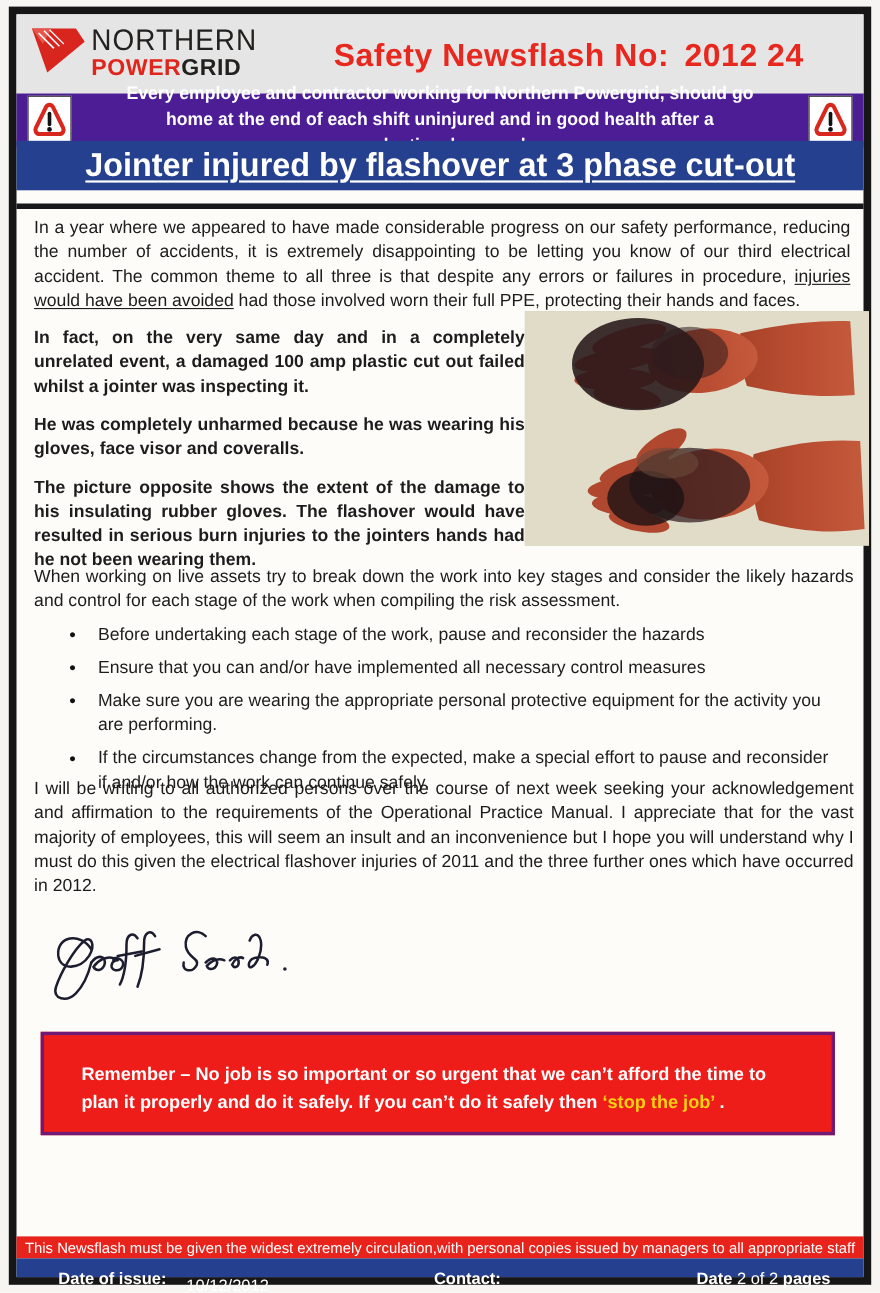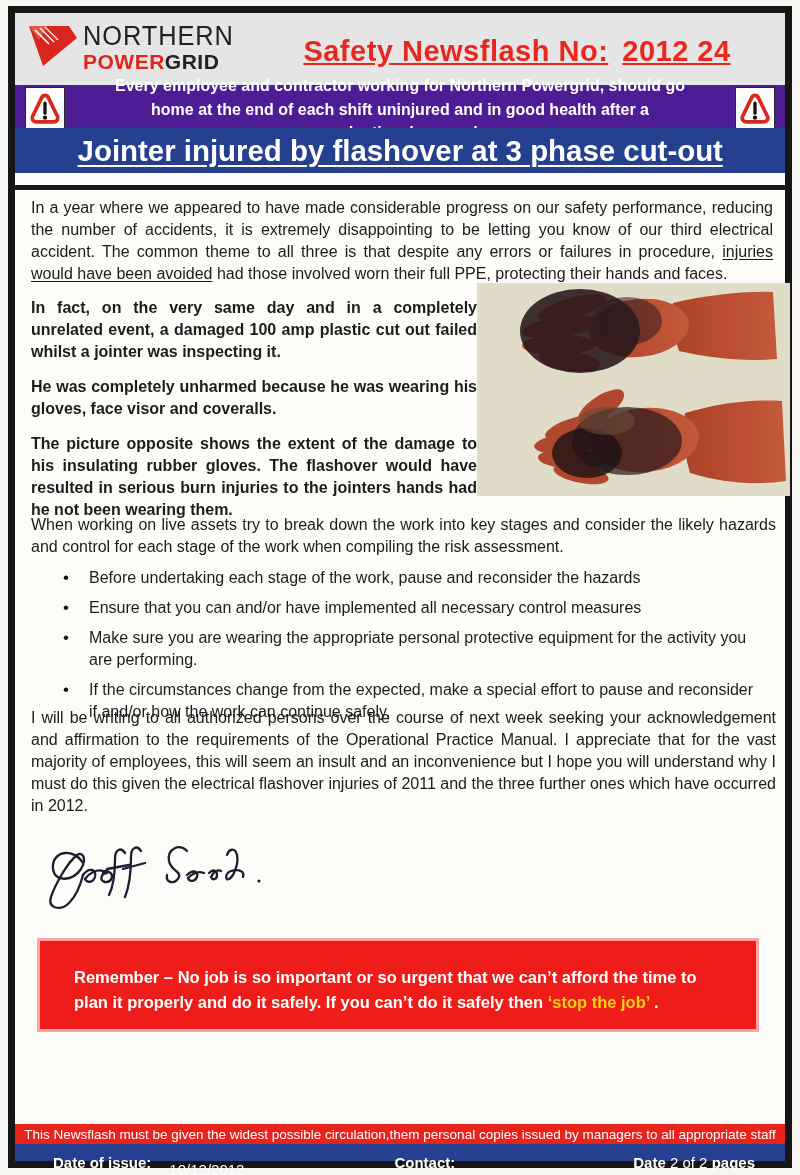--- a/index.html
+++ b/index.html
@@ -27,21 +27,20 @@
     font-size:27px; font-weight:400; letter-spacing:1px; color:#23211f;
     transform:scaleX(.94); transform-origin:left;
   }
   .logo-line2 { font-size:21px; font-weight:800; letter-spacing:.5px; margin-top:1px; }
   .logo-line2 .red { color:#e0251c; }
   .logo-line2 .blk { color:#23211f; }
   .newsflash-title {
     right:18px; top:22px; width:500px; text-align:center;
     color:#e8281e; font-size:29px; font-weight:700; letter-spacing:.5px;
     white-space:nowrap;
-    text-decoration:underline;
   }
   .newsflash-title .num { margin-left:14px; }
 
   
   .banner {
     left:0; top:72px; width:770px; height:49px; background:#4c1d95;
     display:flex; align-items:center; justify-content:center;
   }
   .banner-text {
     width:600px; text-align:center; color:#ffffff;
@@ -90,21 +89,21 @@
     background:#e4dfcc; box-shadow:0 0 0 1px #d3cdb8 inset;
   }
   .photo svg { width:100%; height:100%; display:block; }
 
   
   .signature { left:22px; top:812px; width:250px; height:90px; }
 
   
   .redbox {
     left:22px; top:925px; width:722px; height:94px;
-    background:#ee1d1a; border:3px solid #fca5a5;
+    background:#ee1d1a; border:3px solid #701a75;
     padding:24px 34px 0 34px;
   }
   .redbox-text { color:#ffffff; font-size:16.5px; font-weight:700; line-height:1.5; }
   .redbox-text .yellow { color:#f7d211; }
 
   
   .footer-red {
     left:0; top:1111px; width:770px; height:20px; background:#e8231c;
     display:flex; align-items:center; justify-content:center;
   }
@@ -245,21 +244,21 @@
           <circle cx="222" cy="56" r="1.6" fill="#1d1d30" stroke="none"></circle>
         </g>
       </svg>
     </div>
 
     <div class="abs redbox">
       <div class="redbox-text"><span>Remember – No job is so important or so urgent that we can’t afford the time to plan it properly and do it safely.  If you can’t do it safely then </span><span class="yellow">‘stop the job’</span><span> .</span></div>
     </div>
 
     <div class="abs footer-red">
-      <span>This Newsflash must be given the widest possible circulation,them personal copies issued by managers to all appropriate staff</span>
+      <span>This Newsflash must be given the widest extremely circulation,with personal copies issued by managers to all appropriate staff</span>
     </div>
     <div class="abs footer-blue">
       <span class="lbl f-date-lbl">Date of issue:</span>
       <span class="f-date-val">10/12/2012</span>
       <span class="lbl f-contact">Contact:</span>
       <span class="lbl f-page">
         <span>Date</span>
         <span class="mid">2 of 2</span>
         <span>pages</span>
       </span>

